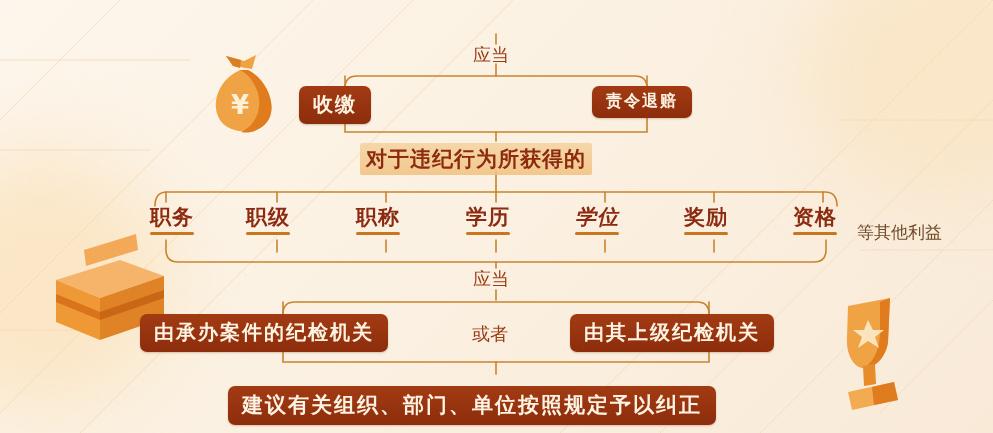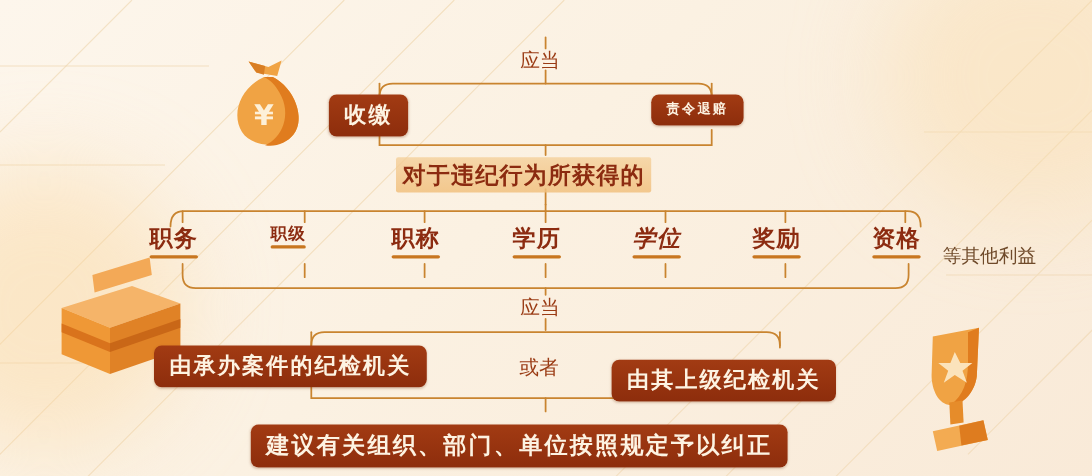--- a/index.html
+++ b/index.html
@@ -192,29 +192,29 @@
       <path d="M76 86 L80 104 L56 109 L54 91 Z" fill="#de7c1f"></path>
       <path d="M50 24 L55 34 L66 34 L57 41 L61 52 L50 45 L40 52 L44 41 L35 34 L46 34 Z" fill="#fbe3bb"></path>
     </svg>
   </div>
 
 
   <div class="plain" style="left:473px; top:43px; font-size:18px;">应当</div>
 
   <div class="pill" style="left:299px; top:86px; font-size:20px;">收缴</div>
 
-  <div class="pill" style="left:592px; top:86px; font-size:12px;">责令退赔</div>
+  <div class="pill" style="left:592px; top:86px; font-size:16px;">责令退赔</div>
 
   <div class="hl" style="left:360px; top:143px; font-size:21px;">对于违纪行为所获得的</div>
 
-  <div class="kw" style="left:136px; top:203px; font-size:21px;">
+  <div class="kw" style="left:150px; top:203px; font-size:21px;">
     <span>职务</span>
     <span class="u"></span>
   </div>
-  <div class="kw" style="left:246px; top:203px; font-size:15px;">
+  <div class="kw" style="left:246px; top:203px; font-size:21px;">
     <span>职级</span>
     <span class="u"></span>
   </div>
   <div class="kw" style="left:356px; top:203px; font-size:21px;font-family:Liberation Mono, monospace;">
     <span>职称</span>
     <span class="u"></span>
   </div>
   <div class="kw" style="left:466px; top:203px; font-size:21px;">
     <span>学历</span>
     <span class="u"></span>
@@ -233,17 +233,17 @@
   </div>
 
   <div class="tail" style="left:857px; top:207px; font-size:17px;">等其他利益</div>
 
   <div class="plain" style="left:473px; top:267px; font-size:18px;">应当</div>
 
   <div class="pill" style="left:140px; top:314px; font-size:20px;">由承办案件的纪检机关</div>
 
   <div class="plain" style="left:472px; top:322px; font-size:18px;">或者</div>
 
-  <div class="pill" style="left:556px; top:314px; font-size:20px;margin-top:13px;">由其上级纪检机关</div>
+  <div class="pill" style="left:570px; top:314px; font-size:20px;">由其上级纪检机关</div>
 
   <div class="pill" style="left:228px; top:386px; font-size:21px;">建议有关组织、部门、单位按照规定予以纠正</div>
 
 </div>
 
 </body></html>

